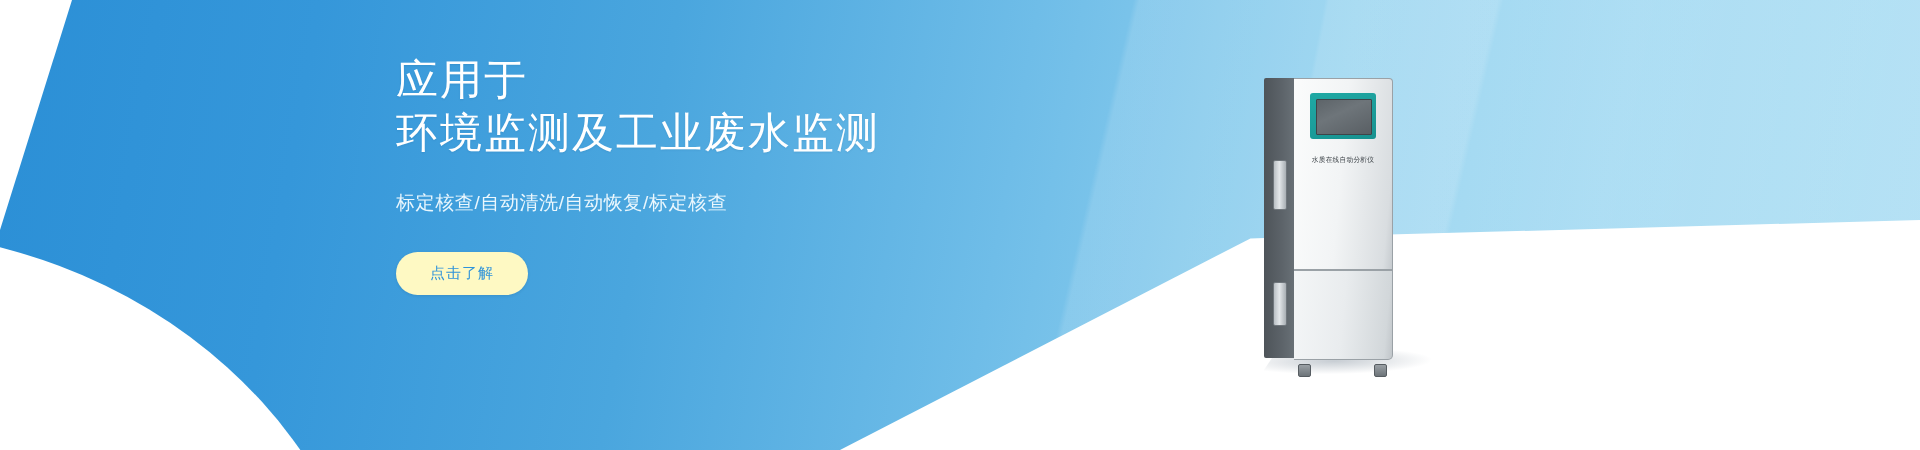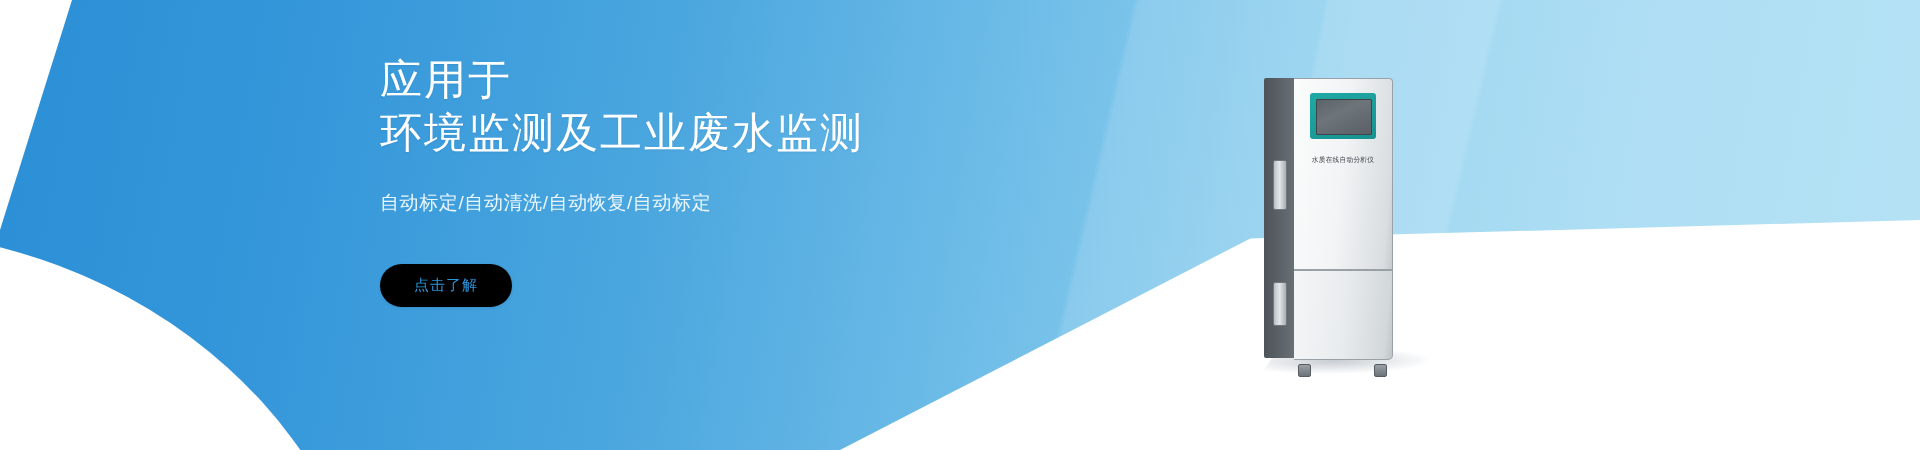--- a/index.html
+++ b/index.html
@@ -49,43 +49,43 @@
   }
   
   .wedge-bottomright{
     position:absolute;right:0;bottom:0;width:1080px;height:230px;
     background:#ffffff;
     clip-path:polygon(100% 0, 100% 100%, 0 100%, 38% 8%);
   }
 
   
   .copy{
-    position:absolute;left:380px;top:54px;width:760px;
+    position:absolute;left:396px;top:54px;width:760px;
     color:#ffffff;
   }
   .headline{
     font-size:42px;
     line-height:1.26;
     font-weight:400;
     letter-spacing:2px;
     white-space:pre-line;
     text-shadow:0 1px 2px rgba(0,60,110,.10);
     margin:0;
   }
   .subline{
     margin-top:30px;
     font-size:19px;
     letter-spacing:.6px;
     color:#f2fbff;
     opacity:.96;
   }
   .cta{
     display:inline-block;
-    margin-top:48px;
-    background:#000000;
+    margin-top:36px;
+    background:#fef9c3;
     color:#2f93da;
     font-size:15px;
     letter-spacing:1px;
     padding:12px 34px;
     border:none;
     border-radius:22px;
     cursor:pointer;
     box-shadow:0 1px 3px rgba(0,50,90,.12);
     font-family:inherit;
     text-align:center;
@@ -174,21 +174,21 @@
   <div class="bg-band2"></div>
 
   <div class="wedge-topleft"></div>
   <div class="wedge-bottomleft"></div>
   <div class="wedge-bottomright"></div>
 
   <div class="copy">
     <h1 class="headline">应用于
 环境监测及工业废水监测</h1>
 
-    <div class="subline">自动标定/自动清洗/自动恢复/自动标定</div>
+    <div class="subline">标定核查/自动清洗/自动恢复/标定核查</div>
 
     <button class="cta">点击了解</button>
   </div>
 
   <div class="device-wrap">
     <div class="dev-shadow"></div>
 
     <div class="dev-side">
       <div class="dev-side-handle"></div>
       <div class="dev-side-handle2"></div>

